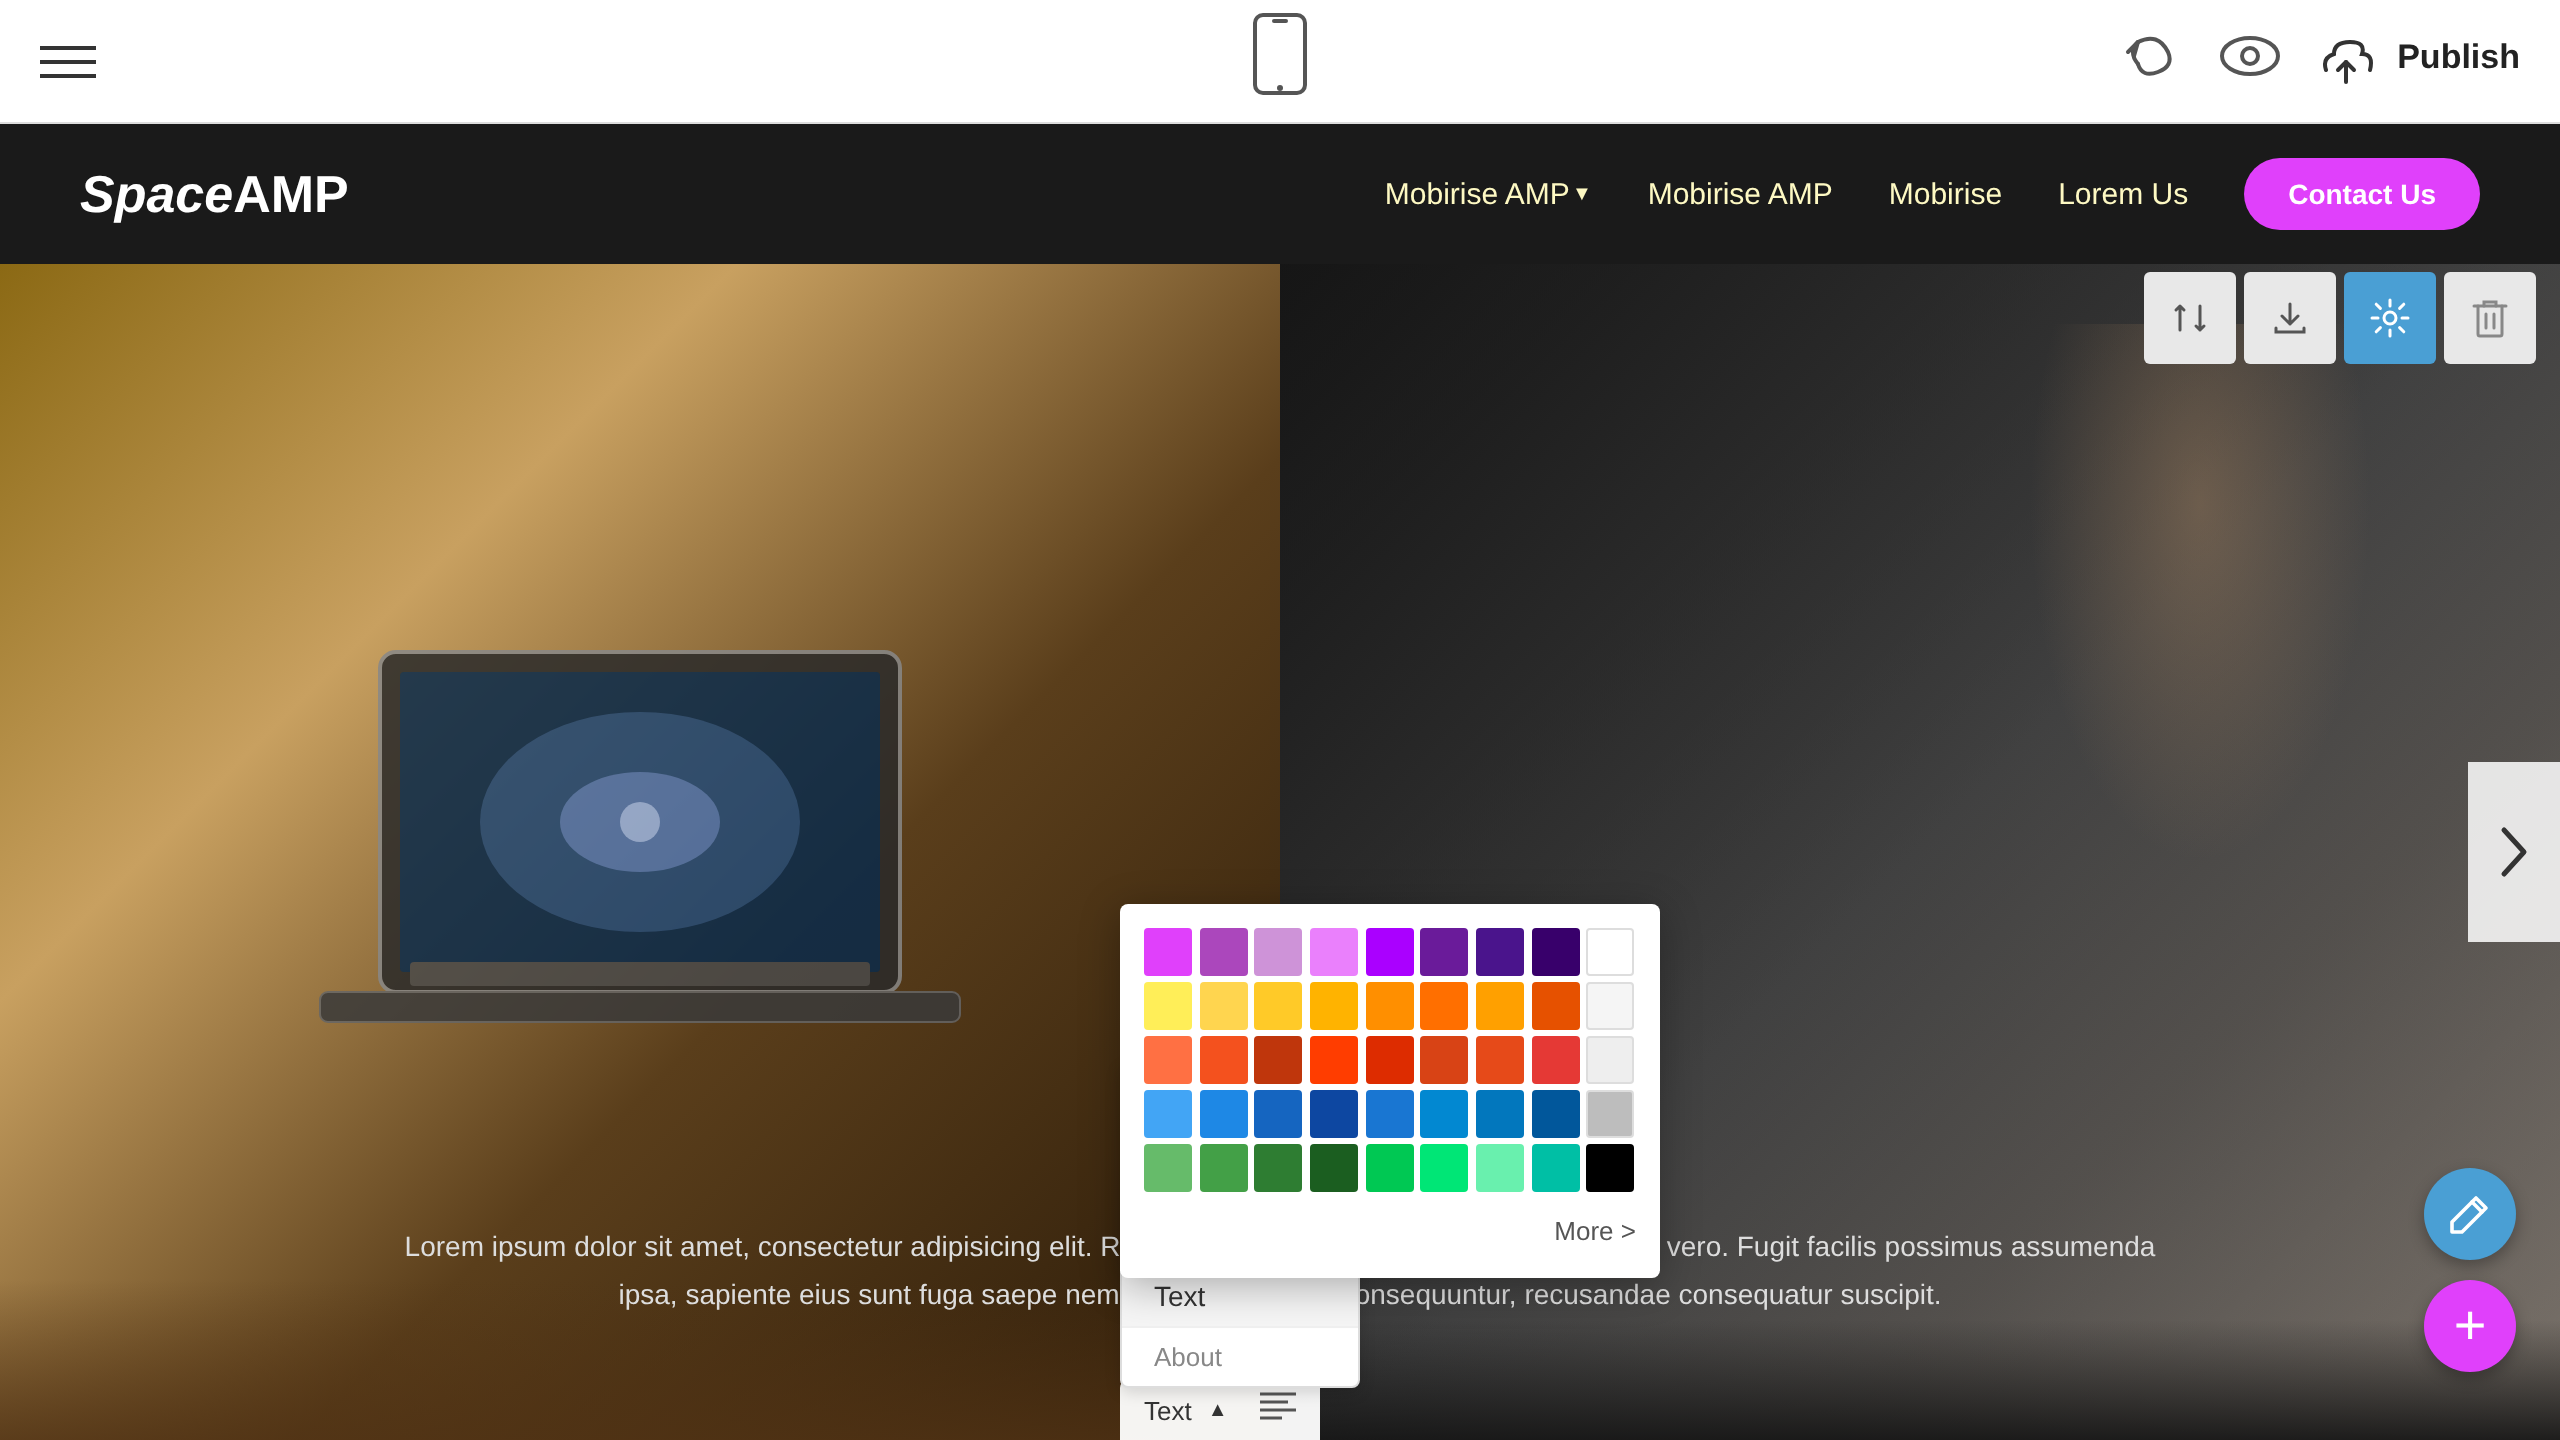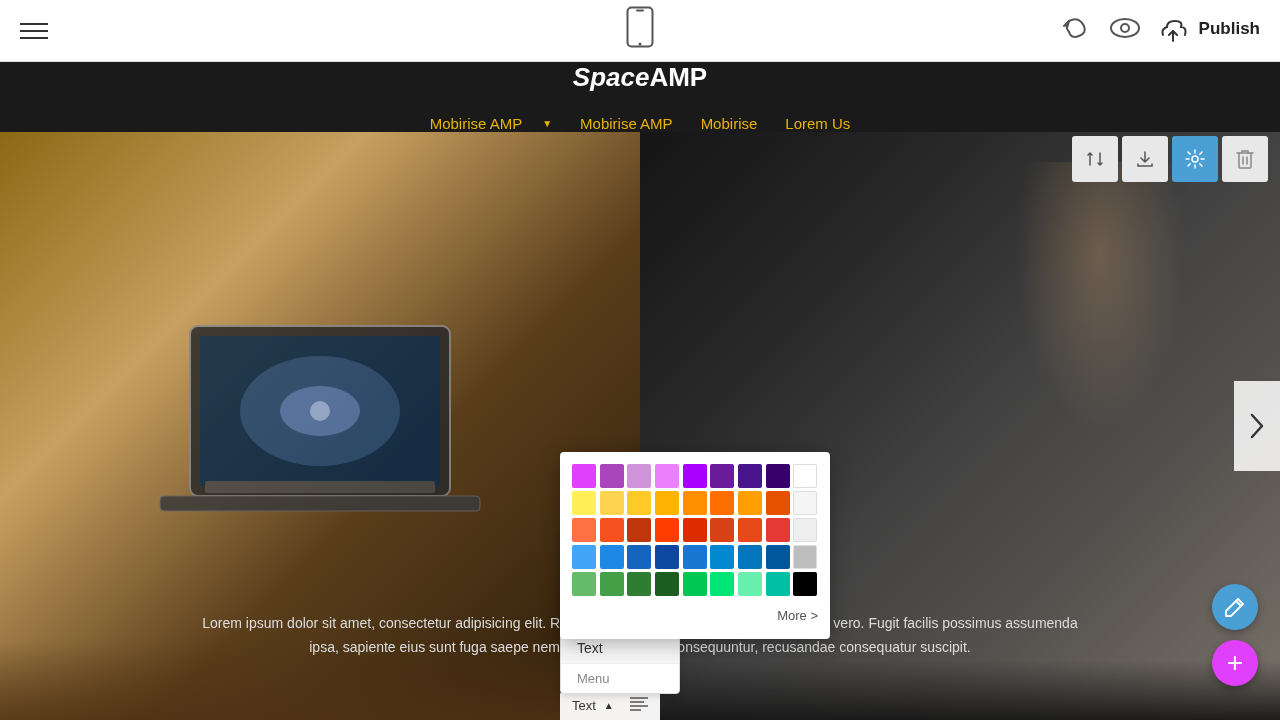--- a/index.html
+++ b/index.html
@@ -36,26 +36,25 @@
     .navbar {
       width: 1280px;
       height: 70px;
       background: #1a1a1a;
       display: flex;
       align-items: center;
       justify-content: space-between;
       padding: 0 40px;
       position: relative;
       z-index: 50;
-      flex-direction: column;
     }
     .brand-logo { color: #fff; font-size: 26px; font-style: italic; font-weight: bold; }
     .brand-logo span { font-weight: 900; font-style: normal; }
     .nav-links { display: flex; align-items: center; gap: 28px; }
-    .nav-link { color: #eab308; text-decoration: none; font-size: 15px; cursor: pointer; display: flex; align-items: center; gap: 20px; text-align: center; }
+    .nav-link { color: #fef9c3; text-decoration: none; font-size: 15px; cursor: pointer; display: flex; align-items: center; gap: 1px; text-align: center; }
     .nav-dropdown-arrow { font-size: 10px; }
     .contact-btn {
       background: #e040fb; color: #fff; border: none; border-radius: 25px;
       padding: 10px 22px; font-size: 14px; font-weight: 600; cursor: pointer;
     }
 
     
     .hero {
       width: 1280px;
       height: 588px;
@@ -294,20 +293,21 @@
     </a>
     <a class="nav-link">
       <span>Mobirise AMP</span>
     </a>
     <a class="nav-link">
       <span>Mobirise</span>
     </a>
     <a class="nav-link">
       <span>Lorem Us</span>
     </a>
+    <button class="contact-btn">Contact Us</button>
   </div>
 </div>
 
 <div class="hero">
   <div class="hero-bg">
 
     <div class="hero-left-img">
       <div class="laptop-visual">
 
         <svg width="340" height="220" viewBox="0 0 340 220" fill="none" xmlns="http://www.w3.org/2000/svg" style="opacity:0.85">
@@ -431,21 +431,21 @@
       <button class="color-swatch" style="background:#000000"></button>
     </div>
     <div class="more-link">More &gt;</div>
   </div>
 
   <div class="style-panel">
     <div class="style-item title1">Title 1</div>
     <div class="style-item title2">Title 2</div>
     <div class="style-item title3">Title 3</div>
     <div class="style-item text-item selected">Text</div>
-    <div class="style-item menu-item">Menu</div>
+    <div class="style-item menu-item">About</div>
   </div>
 
   <div class="bottom-text-bar">
     <span class="text-label">Text</span>
     <span class="text-arrow">▲</span>
     <span class="align-icon">
       <svg width="18" height="14" viewBox="0 0 18 14" fill="none">
         <line x1="0" y1="1" x2="18" y2="1" stroke="#555" stroke-width="1.5"></line>
         <line x1="0" y1="5" x2="14" y2="5" stroke="#555" stroke-width="1.5"></line>
         <line x1="0" y1="9" x2="18" y2="9" stroke="#555" stroke-width="1.5"></line>

